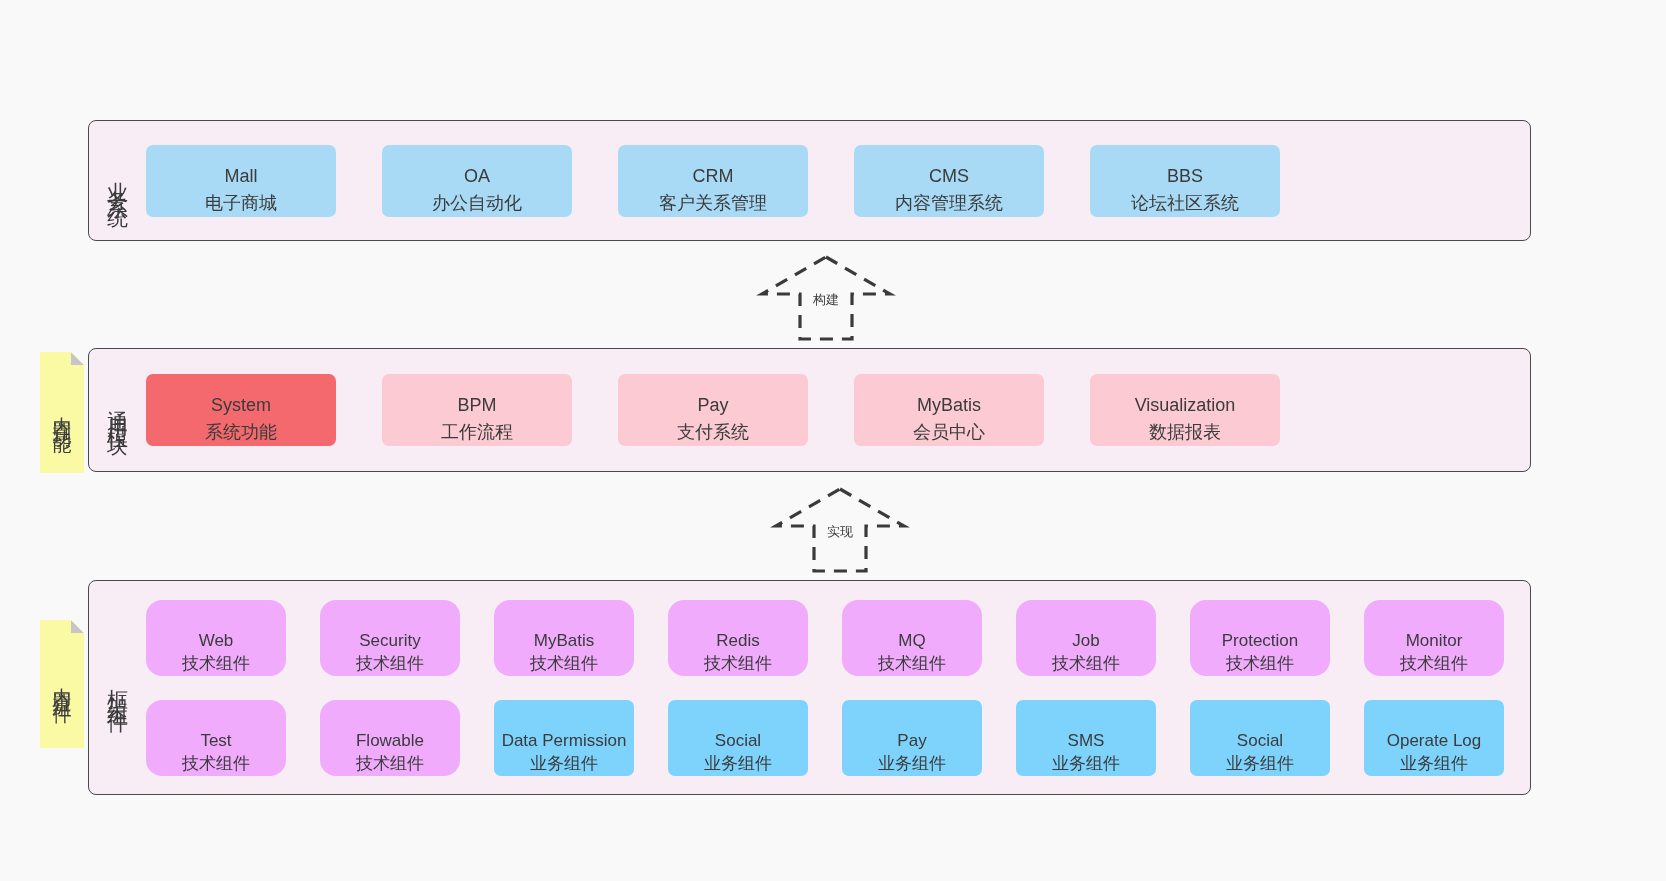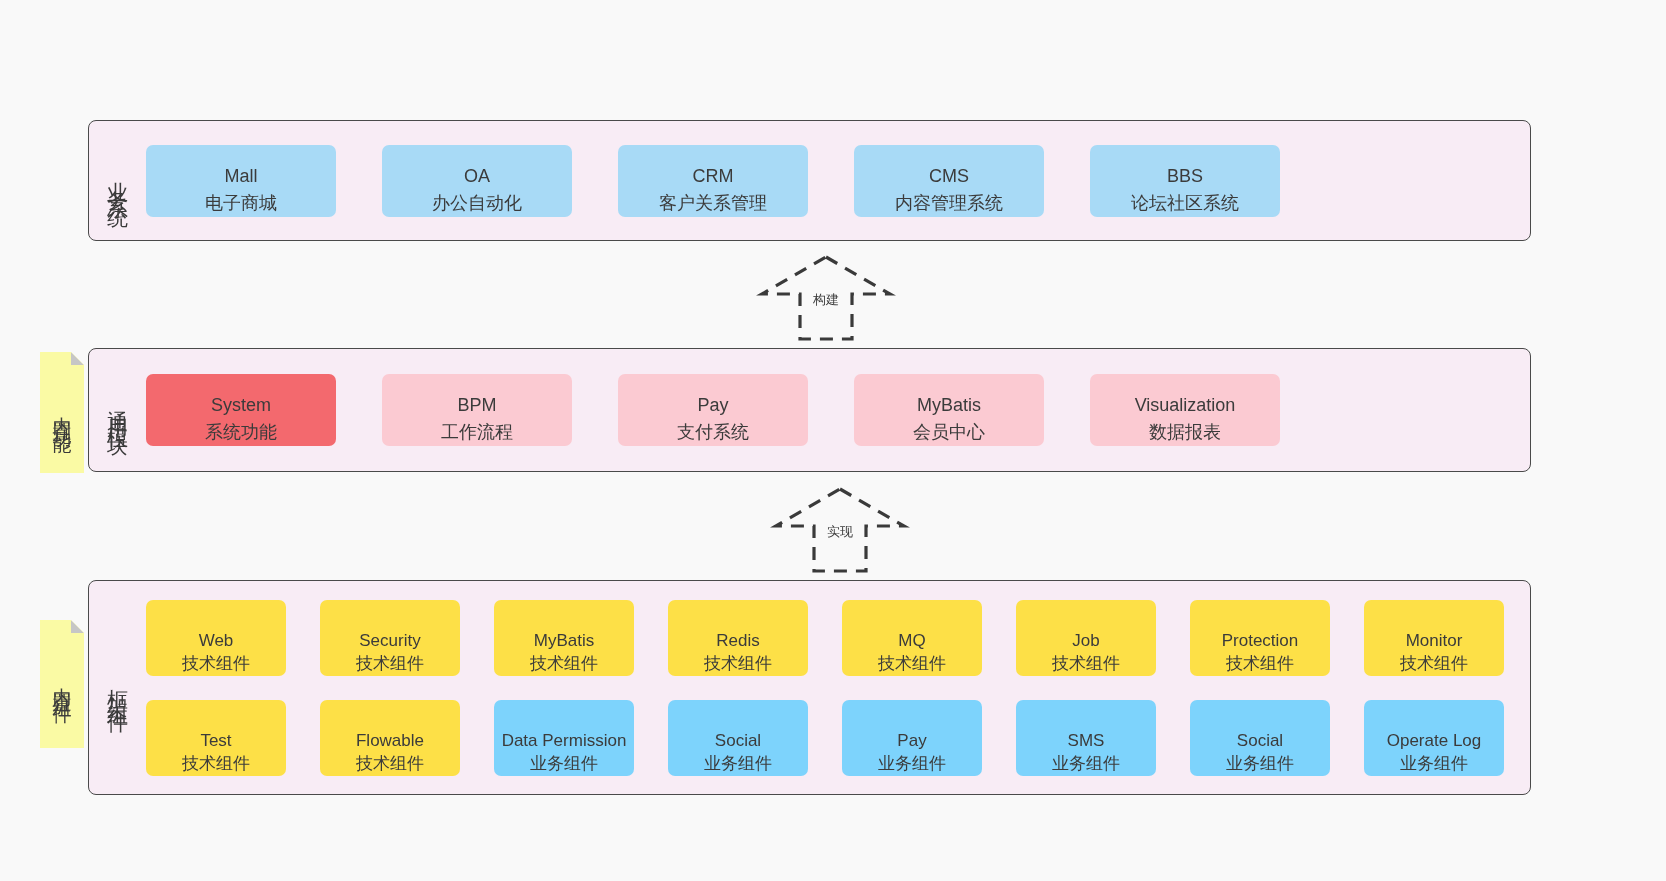--- a/index.html
+++ b/index.html
@@ -24,21 +24,21 @@
   
   .box{
     border-radius:7px;display:flex;flex-direction:column;justify-content:flex-end;
     text-align:center;font-size:18px;line-height:1.5;
   }
   .box.wide{width:190px;height:72px;}
   .box.small{width:140px;height:76px;font-size:17px;line-height:1.38;}
   .box.blue{background:#a8daf6;}
   .box.red{background:#f3696e;}
   .box.pink{background:#fbcad2;}
-  .box.gdark{background:#fde047;}
+  .box.gdark{background:#f0abfc;border-radius:16px;}
   .box.glight{background:#7dd3fc;}
   
   .sticky{
     position:absolute;left:40px;width:44px;background:#fafaa4;
     clip-path:polygon(0 0,calc(100% - 13px) 0,100% 13px,100% 100%,0 100%);
     display:flex;align-items:center;justify-content:center;
   }
   .sticky .fold{
     position:absolute;top:0;right:0;width:13px;height:13px;background:#c6c6c6;
     clip-path:polygon(0 0,100% 100%,0 100%);

